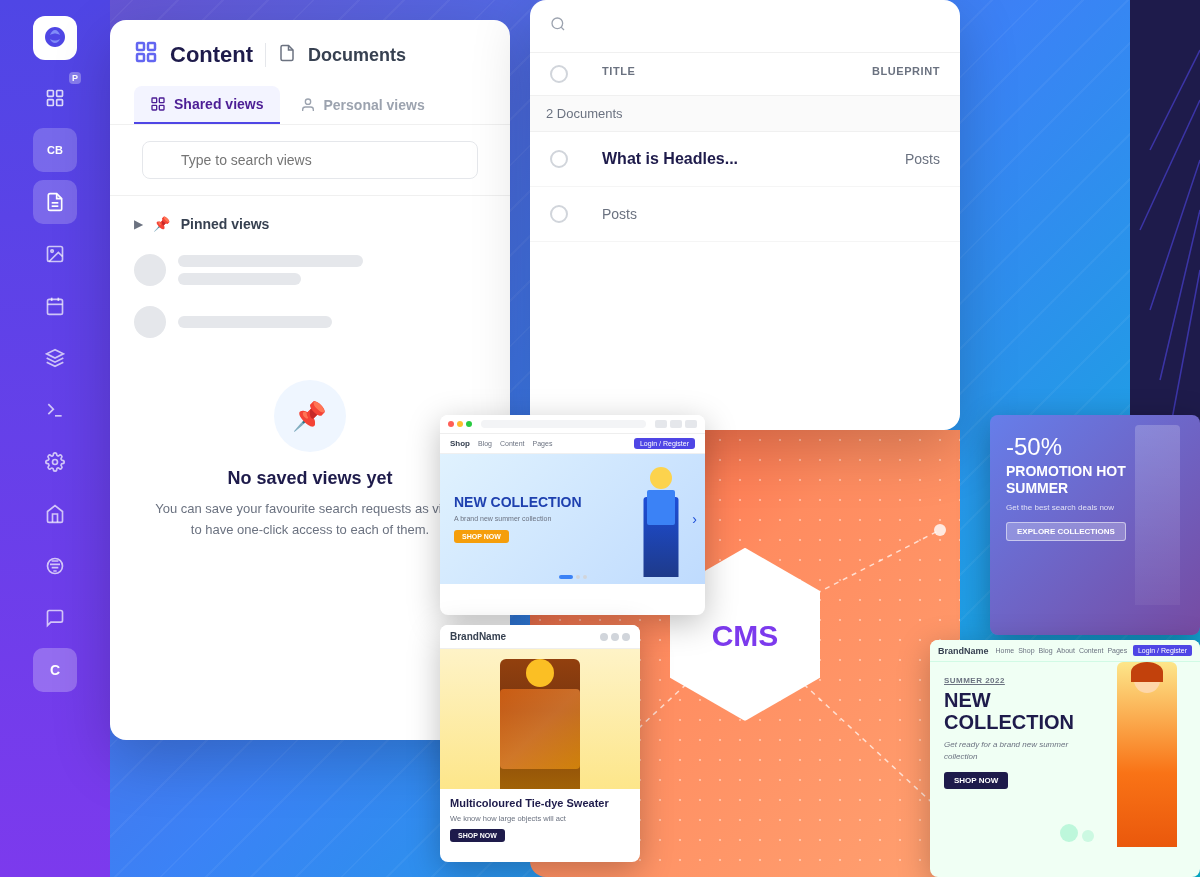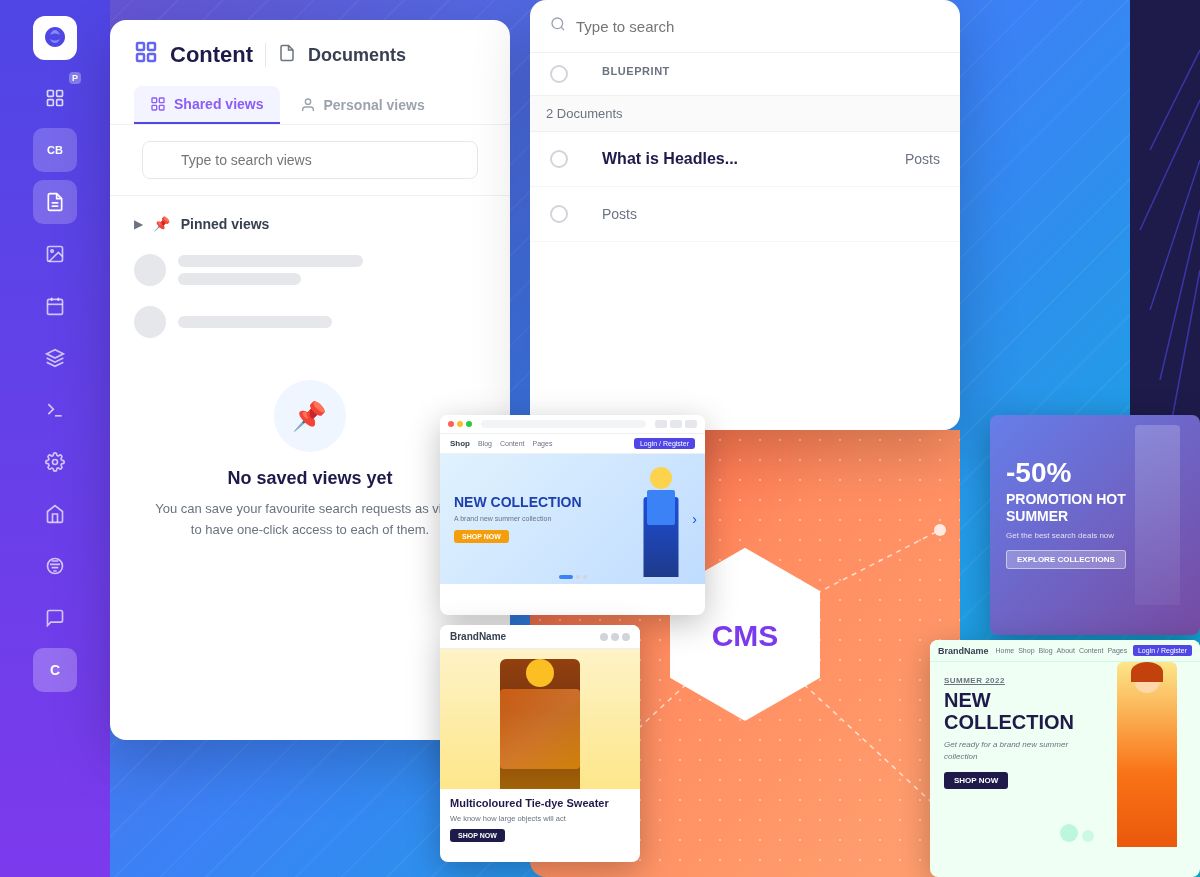--- a/index.html
+++ b/index.html
@@ -177,21 +177,21 @@
       font-size: 14px;
       font-weight: 600;
       cursor: pointer;
       display: flex;
       align-items: center;
       gap: 8px;
     }
 
     .views-tab.active {
       background: #f3f4ff;
-      color: #8b5cf6;
+      color: #4c1d95;
       border-bottom: 2px solid #4f46e5;
     }
 
     .views-tab.inactive {
       color: #9ca3af;
     }
 
     .views-search {
       padding: 16px 32px;
       border-bottom: 1px solid #f0f0f0;
@@ -631,27 +631,27 @@
   </div>
 
   <div class="docs-panel">
     <div class="docs-search-bar">
       <span class="docs-search-icon">
         <svg width="16" height="16" viewBox="0 0 24 24" fill="none" stroke="#9ca3af" stroke-width="2">
           <circle cx="11" cy="11" r="8"></circle>
             <line x1="21" y1="21" x2="16.65" y2="16.65"></line>
         </svg>
       </span>
-      <input class="docs-search-input" type="text" placeholder="Type to search" style="">
     </div>
 
     <div class="docs-table-header">
       <div class="docs-col-check">
         <div class="circle-checkbox"></div>
       </div>
+      <div class="docs-col-title">TITLE</div>
       <div class="docs-col-blueprint">BLUEPRINT</div>
     </div>
 
     <div class="docs-section-label">2 Documents</div>
 
     <div class="docs-row">
       <div class="docs-col-check">
         <div class="circle-checkbox"></div>
       </div>
       <div class="docs-row-title">What is Headles...</div>
@@ -742,21 +742,21 @@
       <div style="position:absolute;bottom:5px;left:50%;transform:translateX(-50%);display:flex;gap:3px;">
         <div style="width:14px;height:4px;background:#3b82f6;border-radius:2px;"></div>
         <div style="width:4px;height:4px;background:#d1d5db;border-radius:50%;"></div>
         <div style="width:4px;height:4px;background:#d1d5db;border-radius:50%;"></div>
       </div>
     </div>
   </div>
 
   <div class="mockup-card" style="right:0;top:415px;width:210px;height:220px;z-index:25;background:linear-gradient(135deg,#667eea,#764ba2);border-radius:8px;overflow:hidden;box-shadow:0 8px 32px rgba(0,0,0,0.3);">
     <div style="padding:20px 16px;color:white;">
-      <div style="font-size:28px;font-weight:700;line-height:1;margin-top:24px;">-50%</div>
+      <div style="font-size:24px;font-weight:400;line-height:1;">-50%</div>
       <div style="font-size:14px;font-weight:800;text-transform:uppercase;line-height:1.2;margin-top:4px;">PROMOTION HOT SUMMER</div>
       <div style="font-size:8px;opacity:0.8;margin:6px 0;">Get the best search deals now</div>
       <div style="background:rgba(255,255,255,0.25);border:1px solid rgba(255,255,255,0.5);color:white;font-size:8px;font-weight:700;padding:4px 10px;border-radius:3px;display:inline-block;margin-top:4px;">EXPLORE COLLECTIONS</div>
     </div>
 
     <div style="position:absolute;right:0;top:0;bottom:0;width:90px;overflow:hidden;">
       <div style="width:45px;height:180px;background:linear-gradient(180deg,rgba(255,255,255,0.2),rgba(255,255,255,0.05));position:absolute;right:20px;top:10px;border-radius:4px 4px 0 0;"></div>
     </div>
   </div>
 

